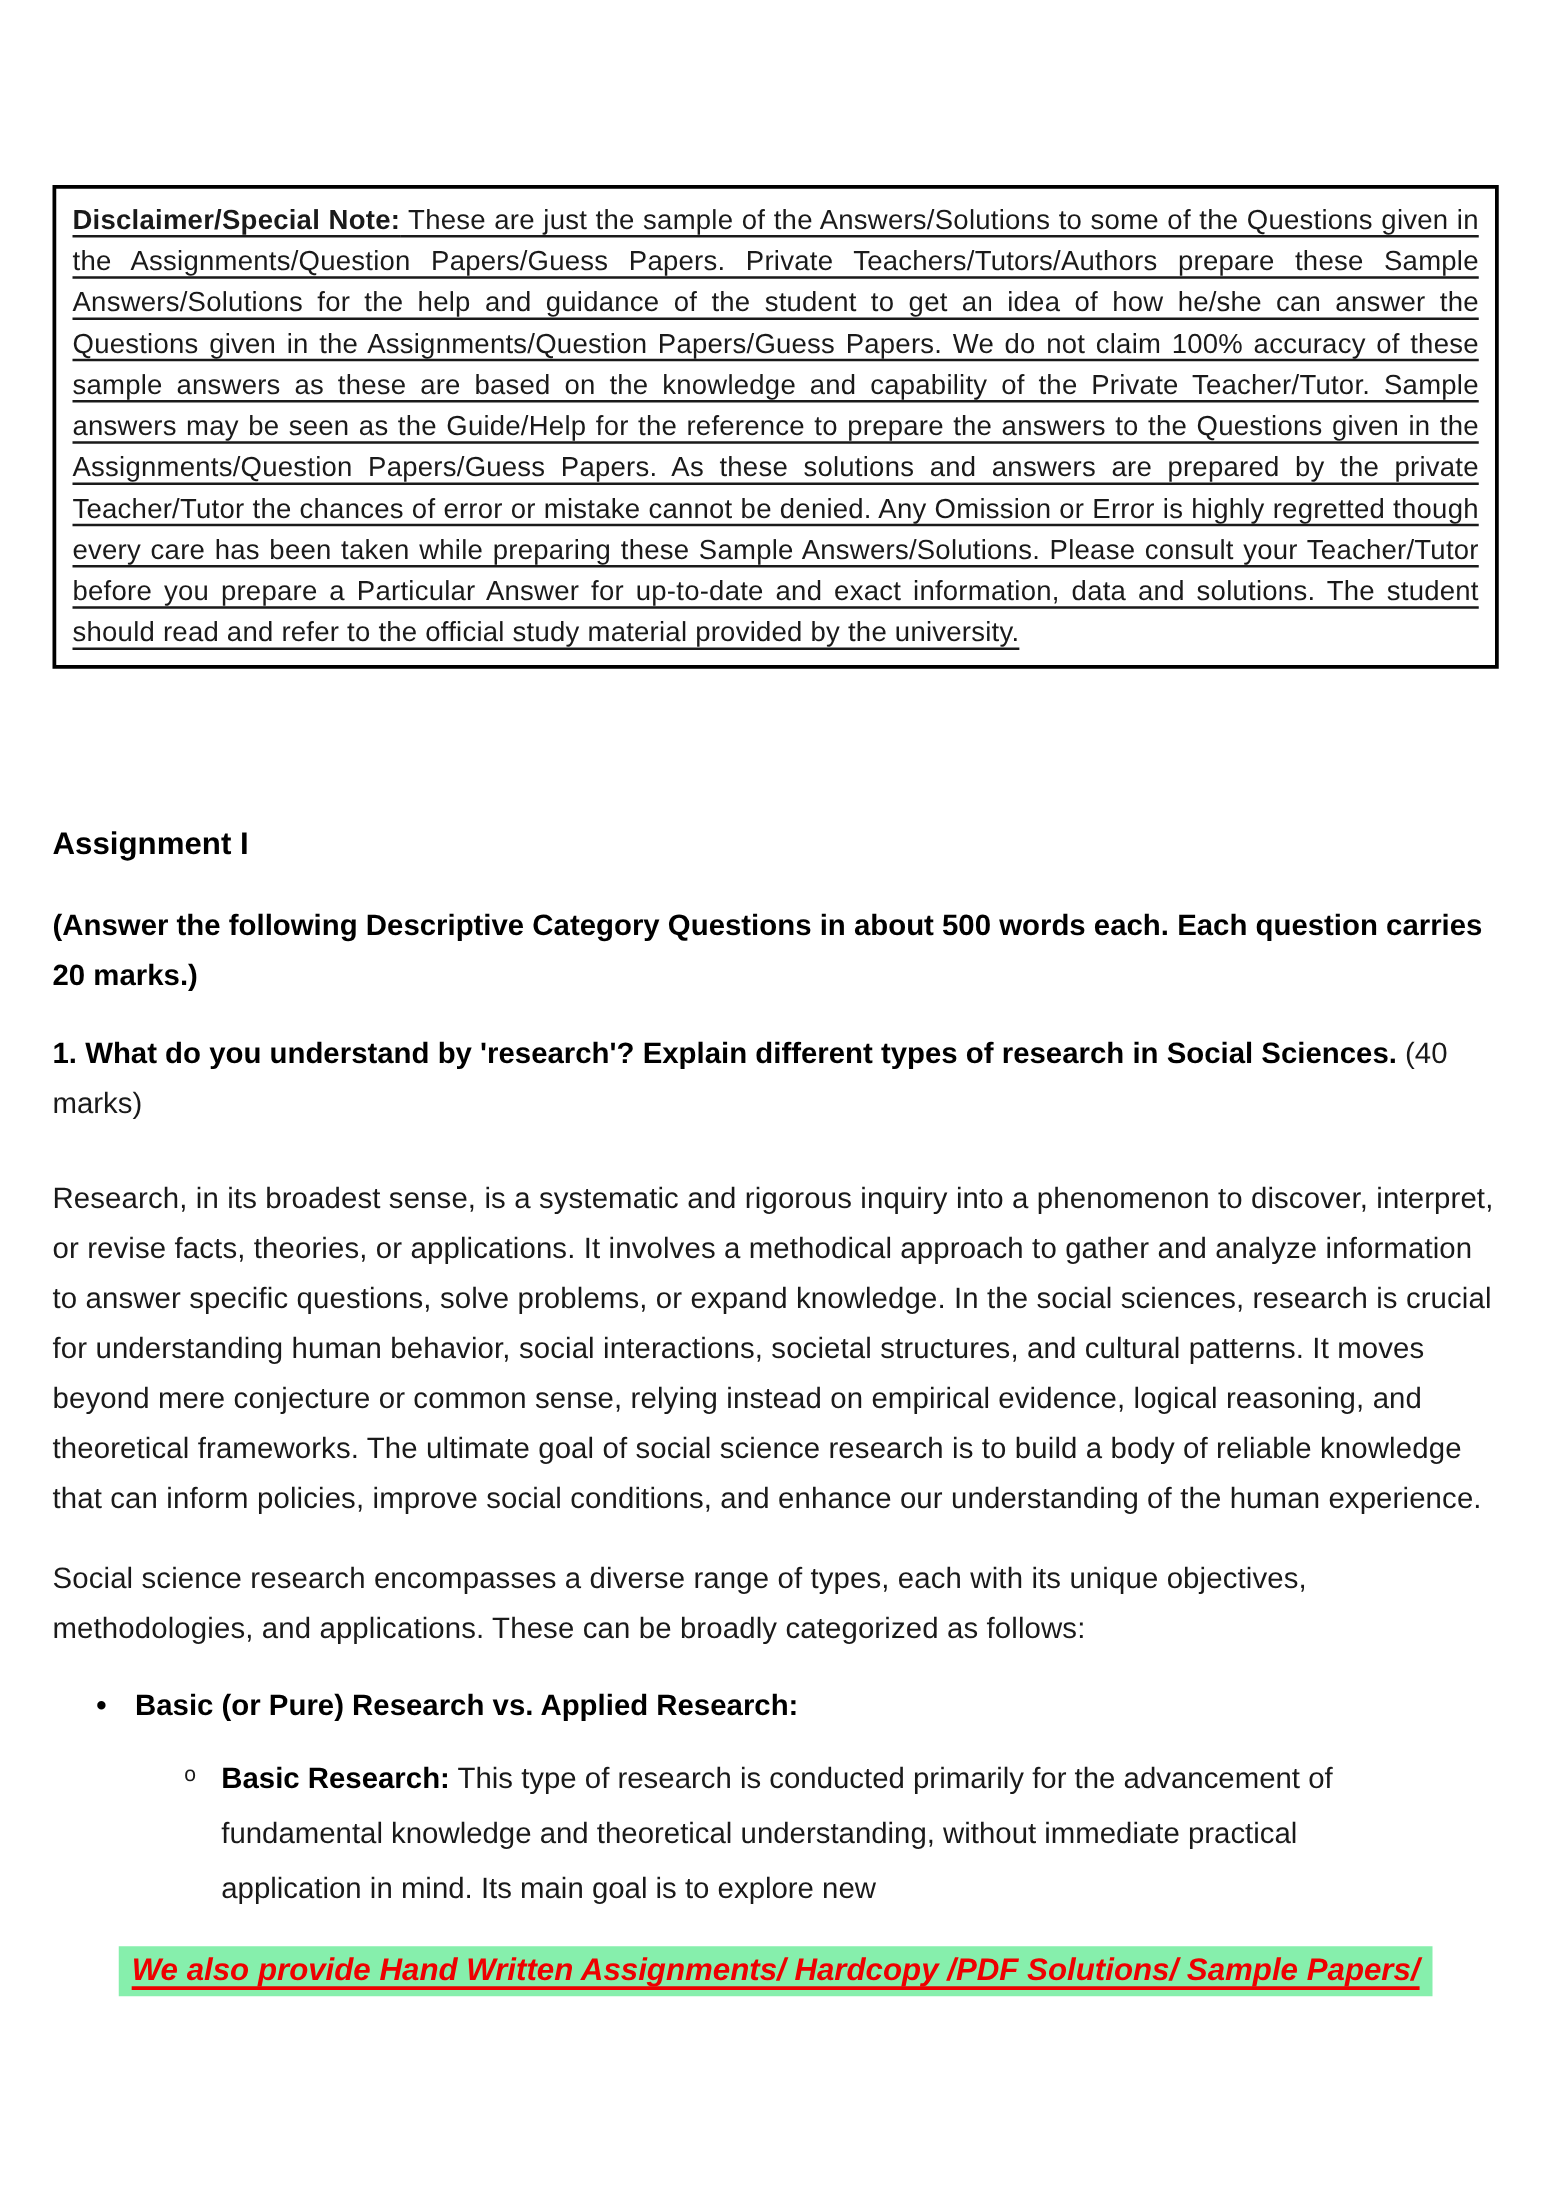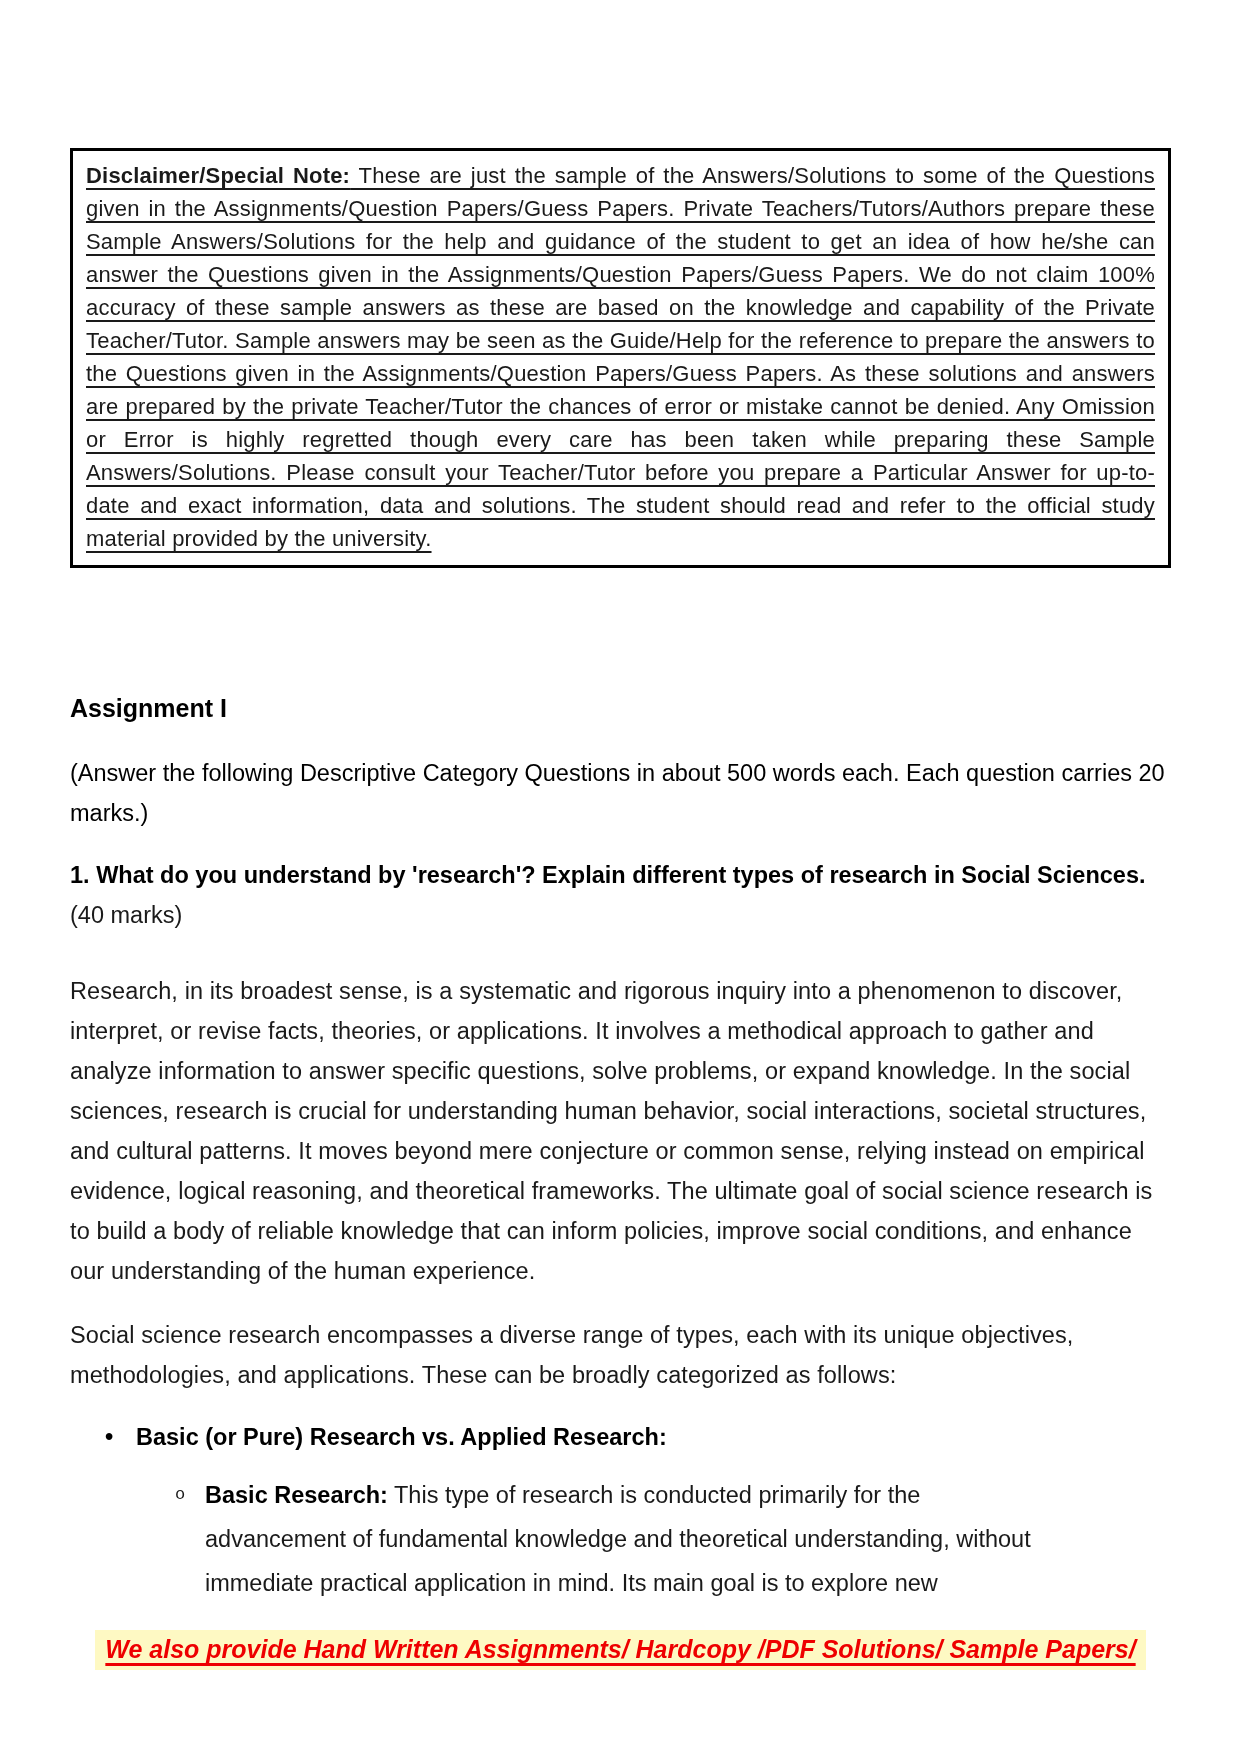--- a/index.html
+++ b/index.html
@@ -7,21 +7,21 @@
   .page {
     position: relative;
     width: 1241px;
     height: 1755px;
     margin: 0 auto;
     background: #ffffff;
     overflow: hidden;
     font-family: "Liberation Sans", sans-serif;
     color: #111111;
   }
-  .content { padding: 0 70px; }
+  .content { padding: 0 42px; }
 
   
   .disclaimer-box {
     margin-top: 148px;
     border: 3px solid #000000;
     padding: 8px 13px 10px 13px;
   }
   .disclaimer-text {
     font-size: 22px;
     line-height: 33px;
@@ -40,21 +40,21 @@
   .assignment-title {
     margin-top: 125px;
     text-align: left;
     font-weight: bold;
     font-size: 25px;
     line-height: 30px;
     color: #000000;
   }
   .instructions {
     margin-top: 30px;
-    font-weight: normal;
+    font-weight: bold;
     font-size: 23.5px;
     line-height: 40px;
     color: #000000;
   }
   .question {
     margin-top: 22px;
     font-size: 23.5px;
     line-height: 40px;
     color: #000000;
   }
@@ -111,21 +111,21 @@
   .promo {
     margin-top: 25px;
     text-align: center;
     font-size: 25px;
     font-weight: bold;
     font-style: italic;
     line-height: 34px;
   }
   .promo .hl {
     display: inline-block;
-    background: #fef9c3;
+    background: #86efac;
     color: #ee0000;
     padding: 2px 10px 4px 10px;
     text-decoration: underline;
     text-decoration-color: #ee0000;
     text-decoration-thickness: 2.5px;
     text-underline-offset: 5px;
     margin-bottom: 2px;
   }
 </style>
 </head>

